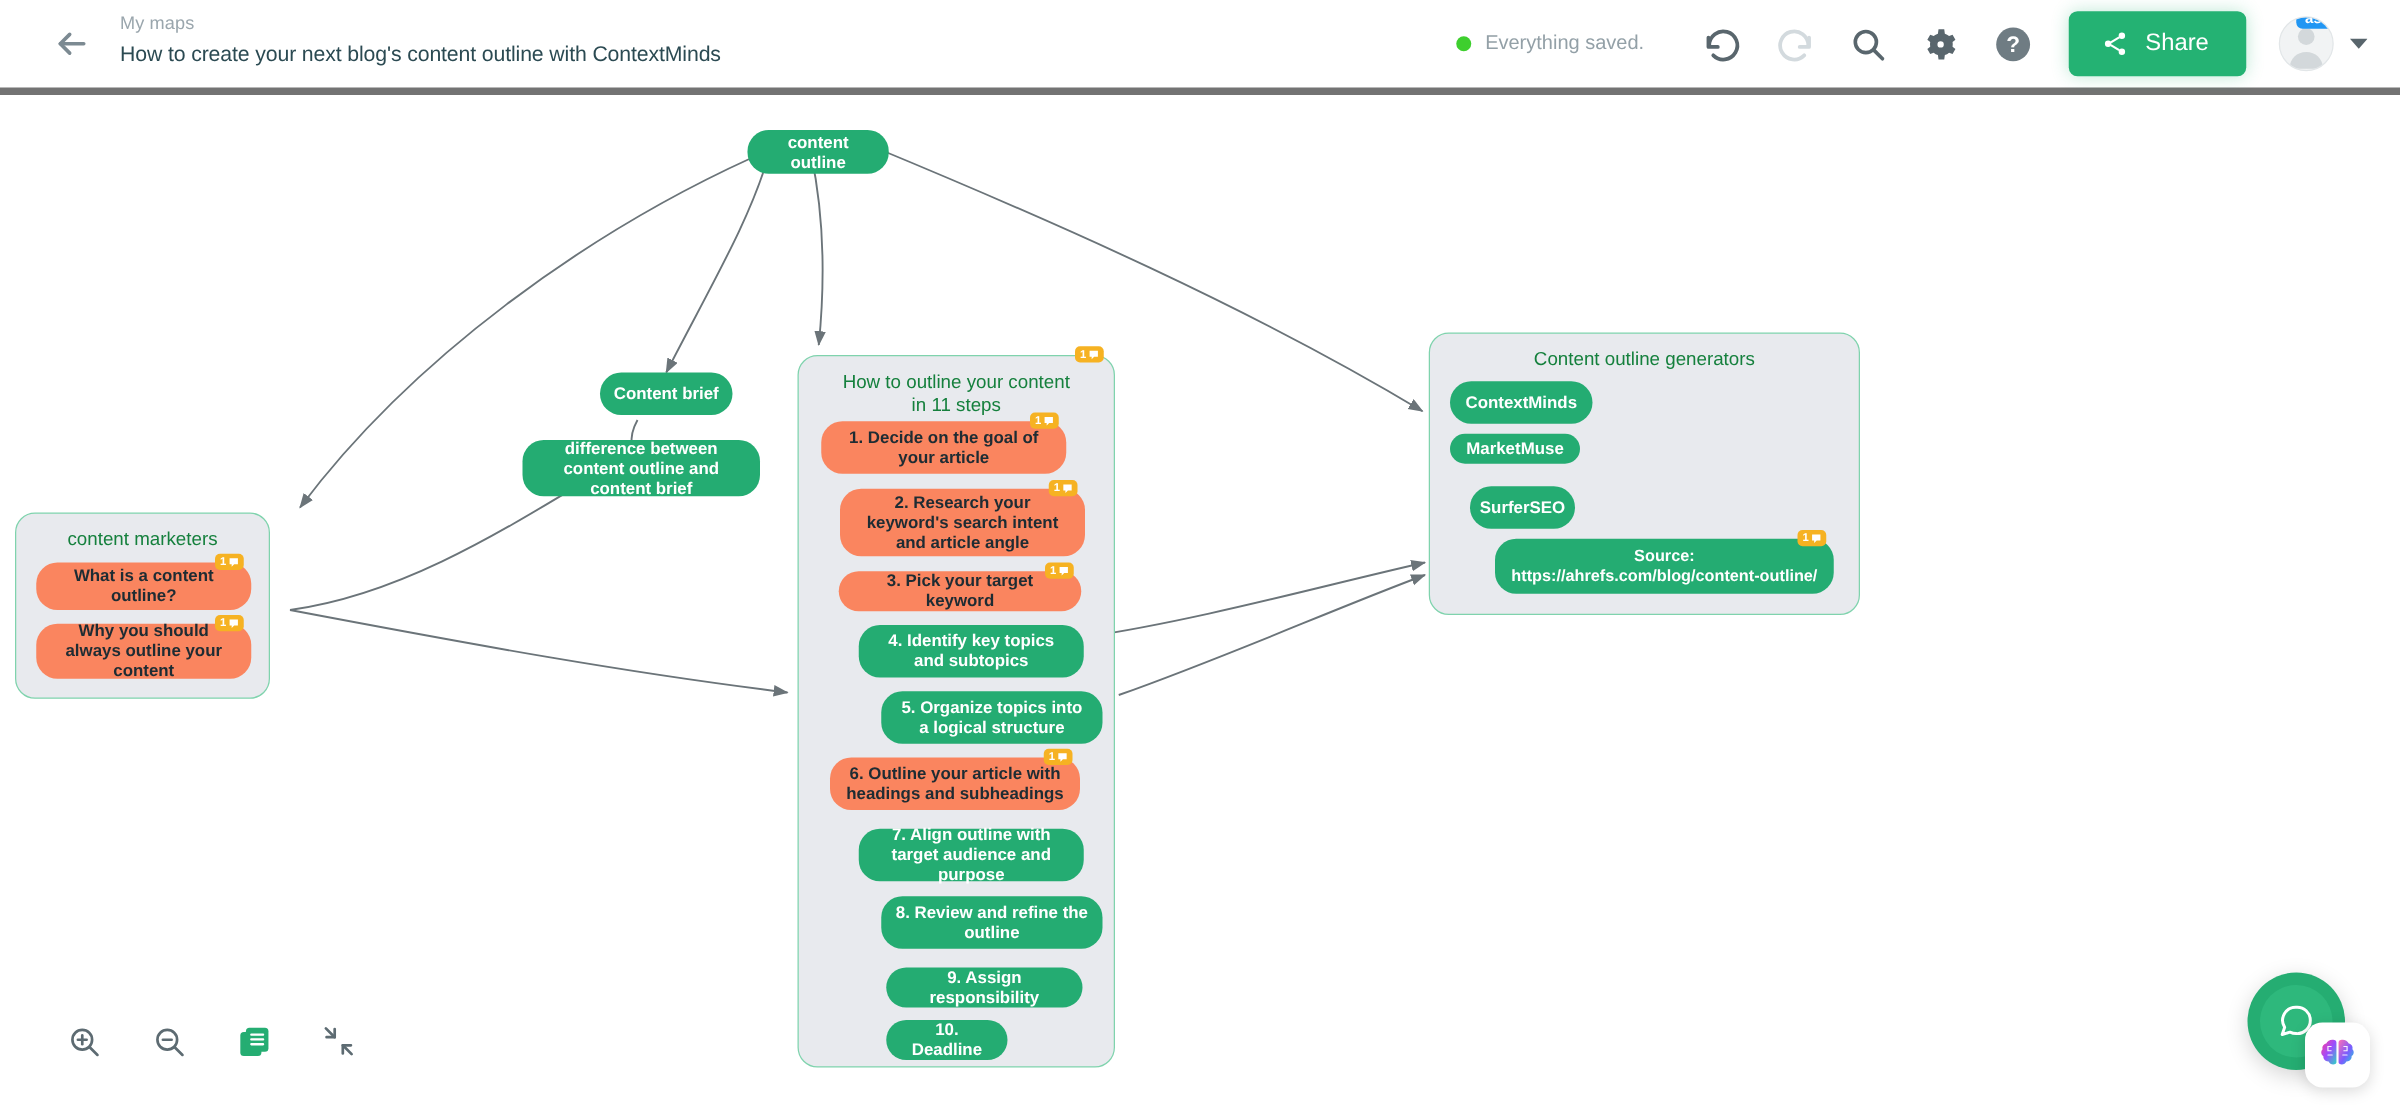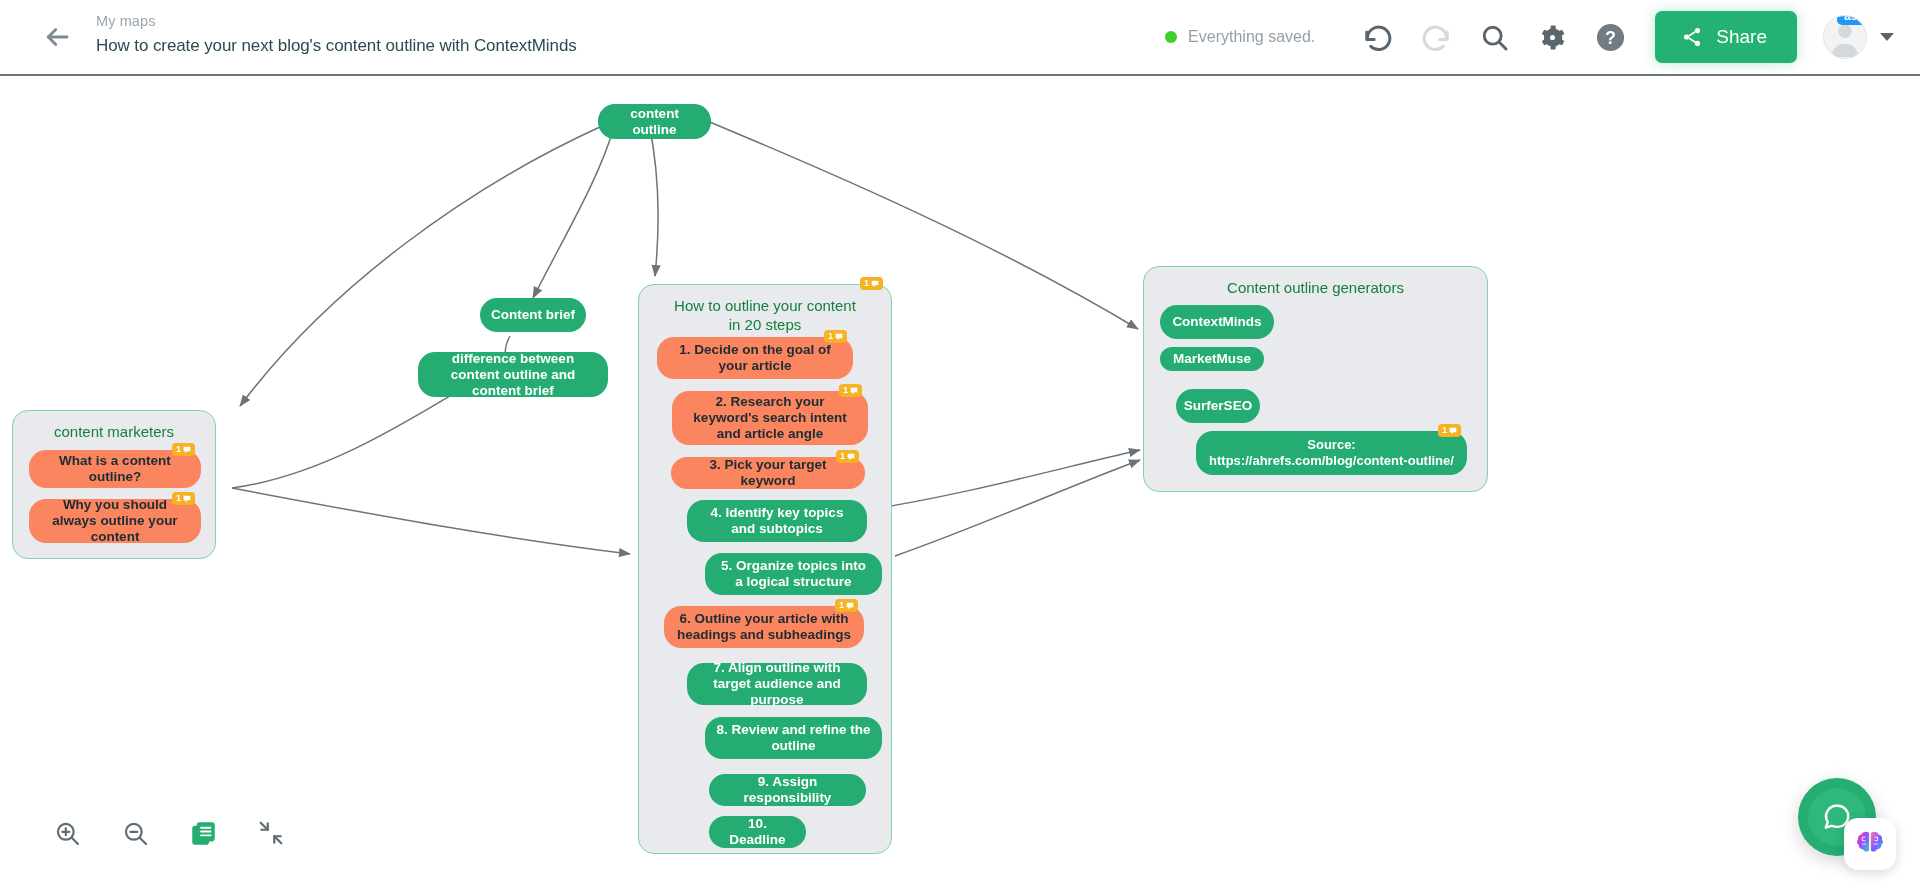--- a/index.html
+++ b/index.html
@@ -15,21 +15,21 @@
   }
 
   
   #app { position: relative; width: 1920px; height: 884px; }
 
   #header {
     position: absolute;
     top: 0; left: 0;
     width: 1920px; height: 76px;
     background: #ffffff;
-    border-bottom: 2px solid #737373;
+    border-bottom: 6px solid #737373;
     display: flex;
     align-items: center;
     z-index: 40;
   }
 
   #back-arrow {
     width: 34px; height: 34px;
     margin-left: 40px;
     display: flex; align-items: center; justify-content: center;
     cursor: pointer;
@@ -412,21 +412,21 @@
           <span>1</span>
           <svg width="8" height="8" viewBox="0 0 12 12" fill="#ffffff">
               <path d="M1 1h10v7H6.5L3.5 11V8H1z"></path>
             </svg>
         </span>
       </div>
     </div>
 
     <div class="group" style="left:638px; top:208px; width:254px; height:570px;">
       <div class="group-title" style="white-space:pre-line;">How to outline your content
-in 20 steps</div>
+in 11 steps</div>
       <span class="badge" style="top:-8px; right:8px;">
         <span>1</span>
         <svg width="8" height="8" viewBox="0 0 12 12" fill="#ffffff">
             <path d="M1 1h10v7H6.5L3.5 11V8H1z"></path>
           </svg>
       </span>
 
       <div class="node orange" style="left:18px; top:52px; width:196px; height:42px;">
         <span>1. Decide on the goal of your article</span>
         <span class="badge">

